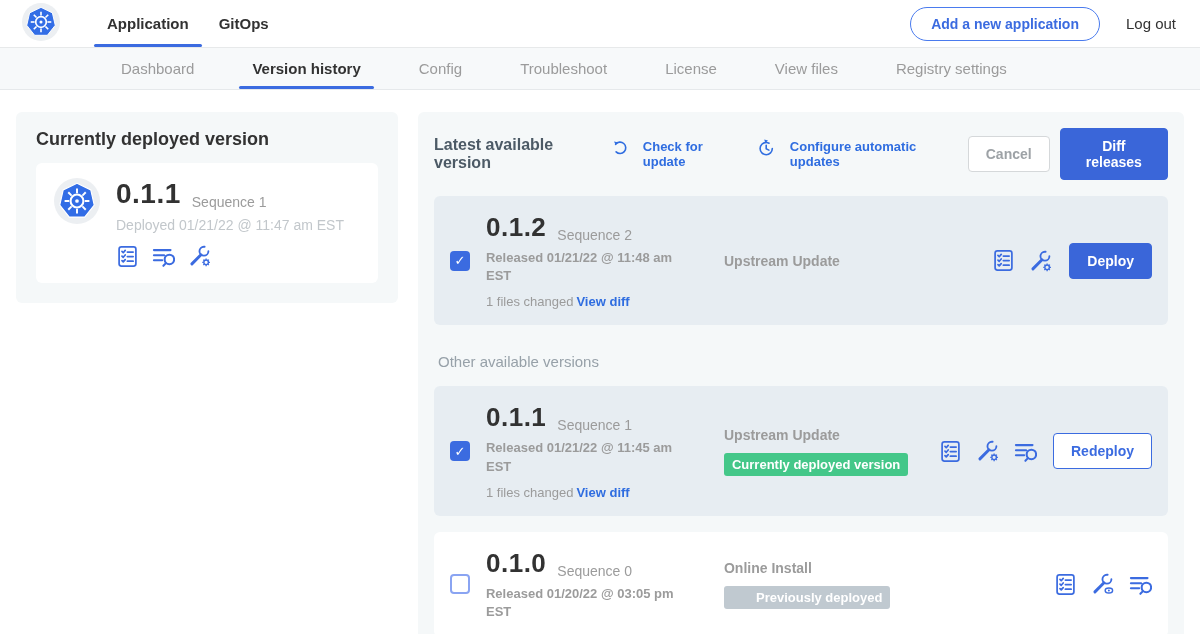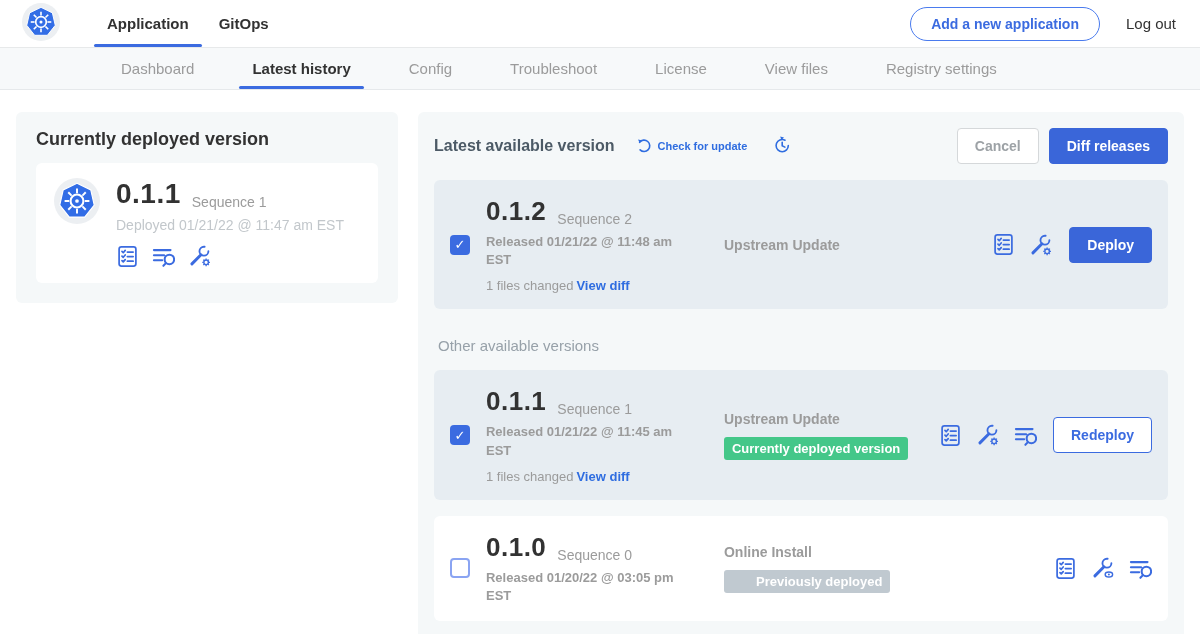--- a/index.html
+++ b/index.html
@@ -42,21 +42,21 @@
   .sequence-label { font-size:14px; color:#9b9b9b; }
   .deployed-at { font-size:14px; color:#c2c7cb; margin-top:7px; }
   .icon-row { display:flex; align-items:center; gap:13px; margin-top:11px; }
   .icon-row svg, .card-icons svg { display:block; }
   .clickable-icon { cursor:pointer; display:inline-flex; }
 
   
   .right-panel { flex:1; padding:16px 16px 18px; }
   .avail-header { display:flex; align-items:center; }
   .avail-title { font-size:16px; font-weight:700; color:#4c5a66; margin-right:20px; }
-  .link-item { display:flex; align-items:center; gap:6px; color:#2f6de0; font-size:11px;
+  .link-item { display:flex; gap:15px; color:#2f6de0; font-size:13px;
     font-weight:700; cursor:pointer; margin-right:26px; }
   .btn { font-family:inherit; font-size:14px; font-weight:700; border-radius:4px;
     padding:9px 17px; cursor:pointer; }
   .btn-cancel { background:#fff; border:1px solid #d5d8da; color:#9da2a6; margin-left:auto; }
   .btn-primary { background:#3a66d9; border:1px solid #3a66d9; color:#fff; margin-left:10px; }
   .btn-outline { background:#fff; border:1px solid #3b6be0; color:#3b6be0; margin-left:16px; }
   .btn-deploy { margin-left:16px; }
 
   .version-card { border-radius:6px; padding:16px; display:flex; align-items:center;
     margin-top:16px; }
@@ -167,21 +167,21 @@
     <div class="top-tab">GitOps</div>
   </nav>
   <div class="header-right">
     <button class="pill-btn">Add a new application</button>
     <span class="logout">Log out</span>
   </div>
 </header>
 
 <nav class="subnav">
   <div class="sub-tab">Dashboard</div>
-  <div class="sub-tab active">Latest history</div>
+  <div class="sub-tab active">Version history</div>
   <div class="sub-tab">Config</div>
   <div class="sub-tab">Troubleshoot</div>
   <div class="sub-tab">License</div>
   <div class="sub-tab">View files</div>
   <div class="sub-tab">Registry settings</div>
 </nav>
 
 <main class="main">
 
   <section class="panel left-panel">
@@ -229,20 +229,21 @@
           <svg width="17" height="17" viewBox="0 0 18 18">
               <use href="#i-refresh"></use>
             </svg></span>
         <span>Check for update</span>
       </span>
       <span class="link-item">
         <span>
           <svg width="18" height="18" viewBox="0 0 18 18">
               <use href="#i-clock"></use>
             </svg></span>
+        <span>Configure automatic updates</span>
       </span>
       <button class="btn btn-cancel">Cancel</button>
       <button class="btn btn-primary">Diff releases</button>
     </div>
 
     <div class="version-card card-shaded">
       <div class="checkbox checked"></div>
       <div class="ver-col">
         <div class="version-big-row">
           <span class="version-number">0.1.2</span>

